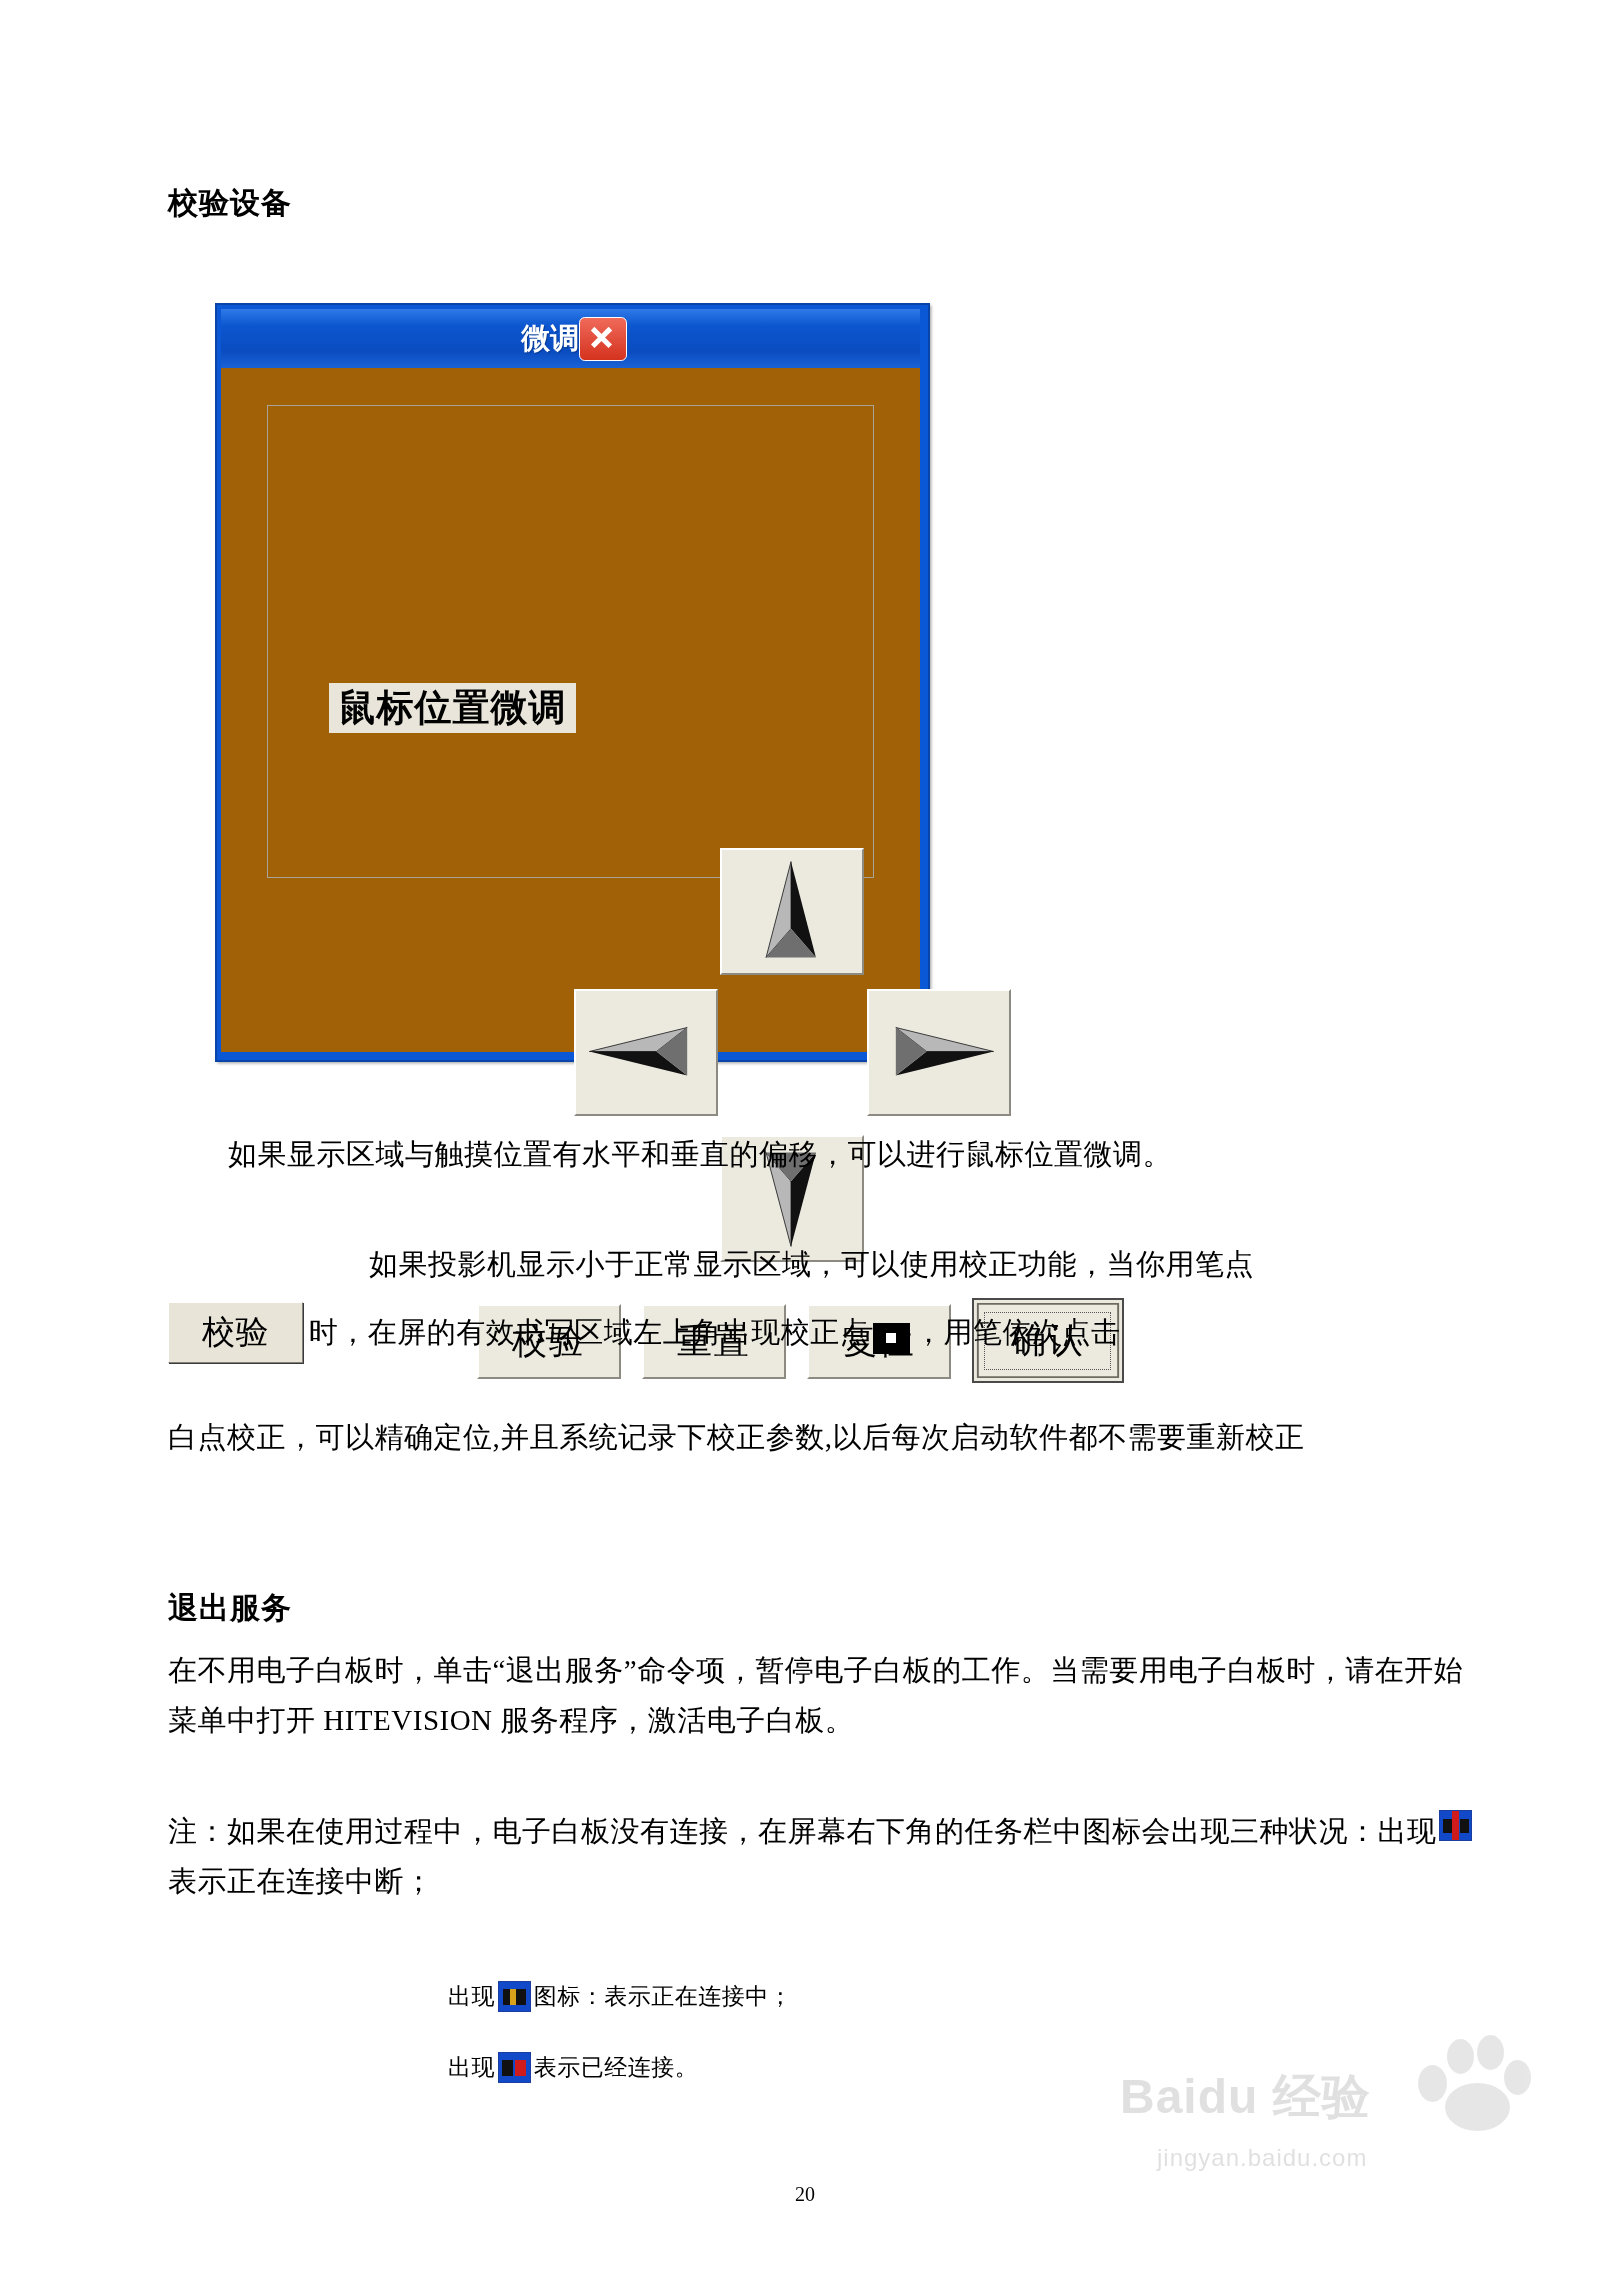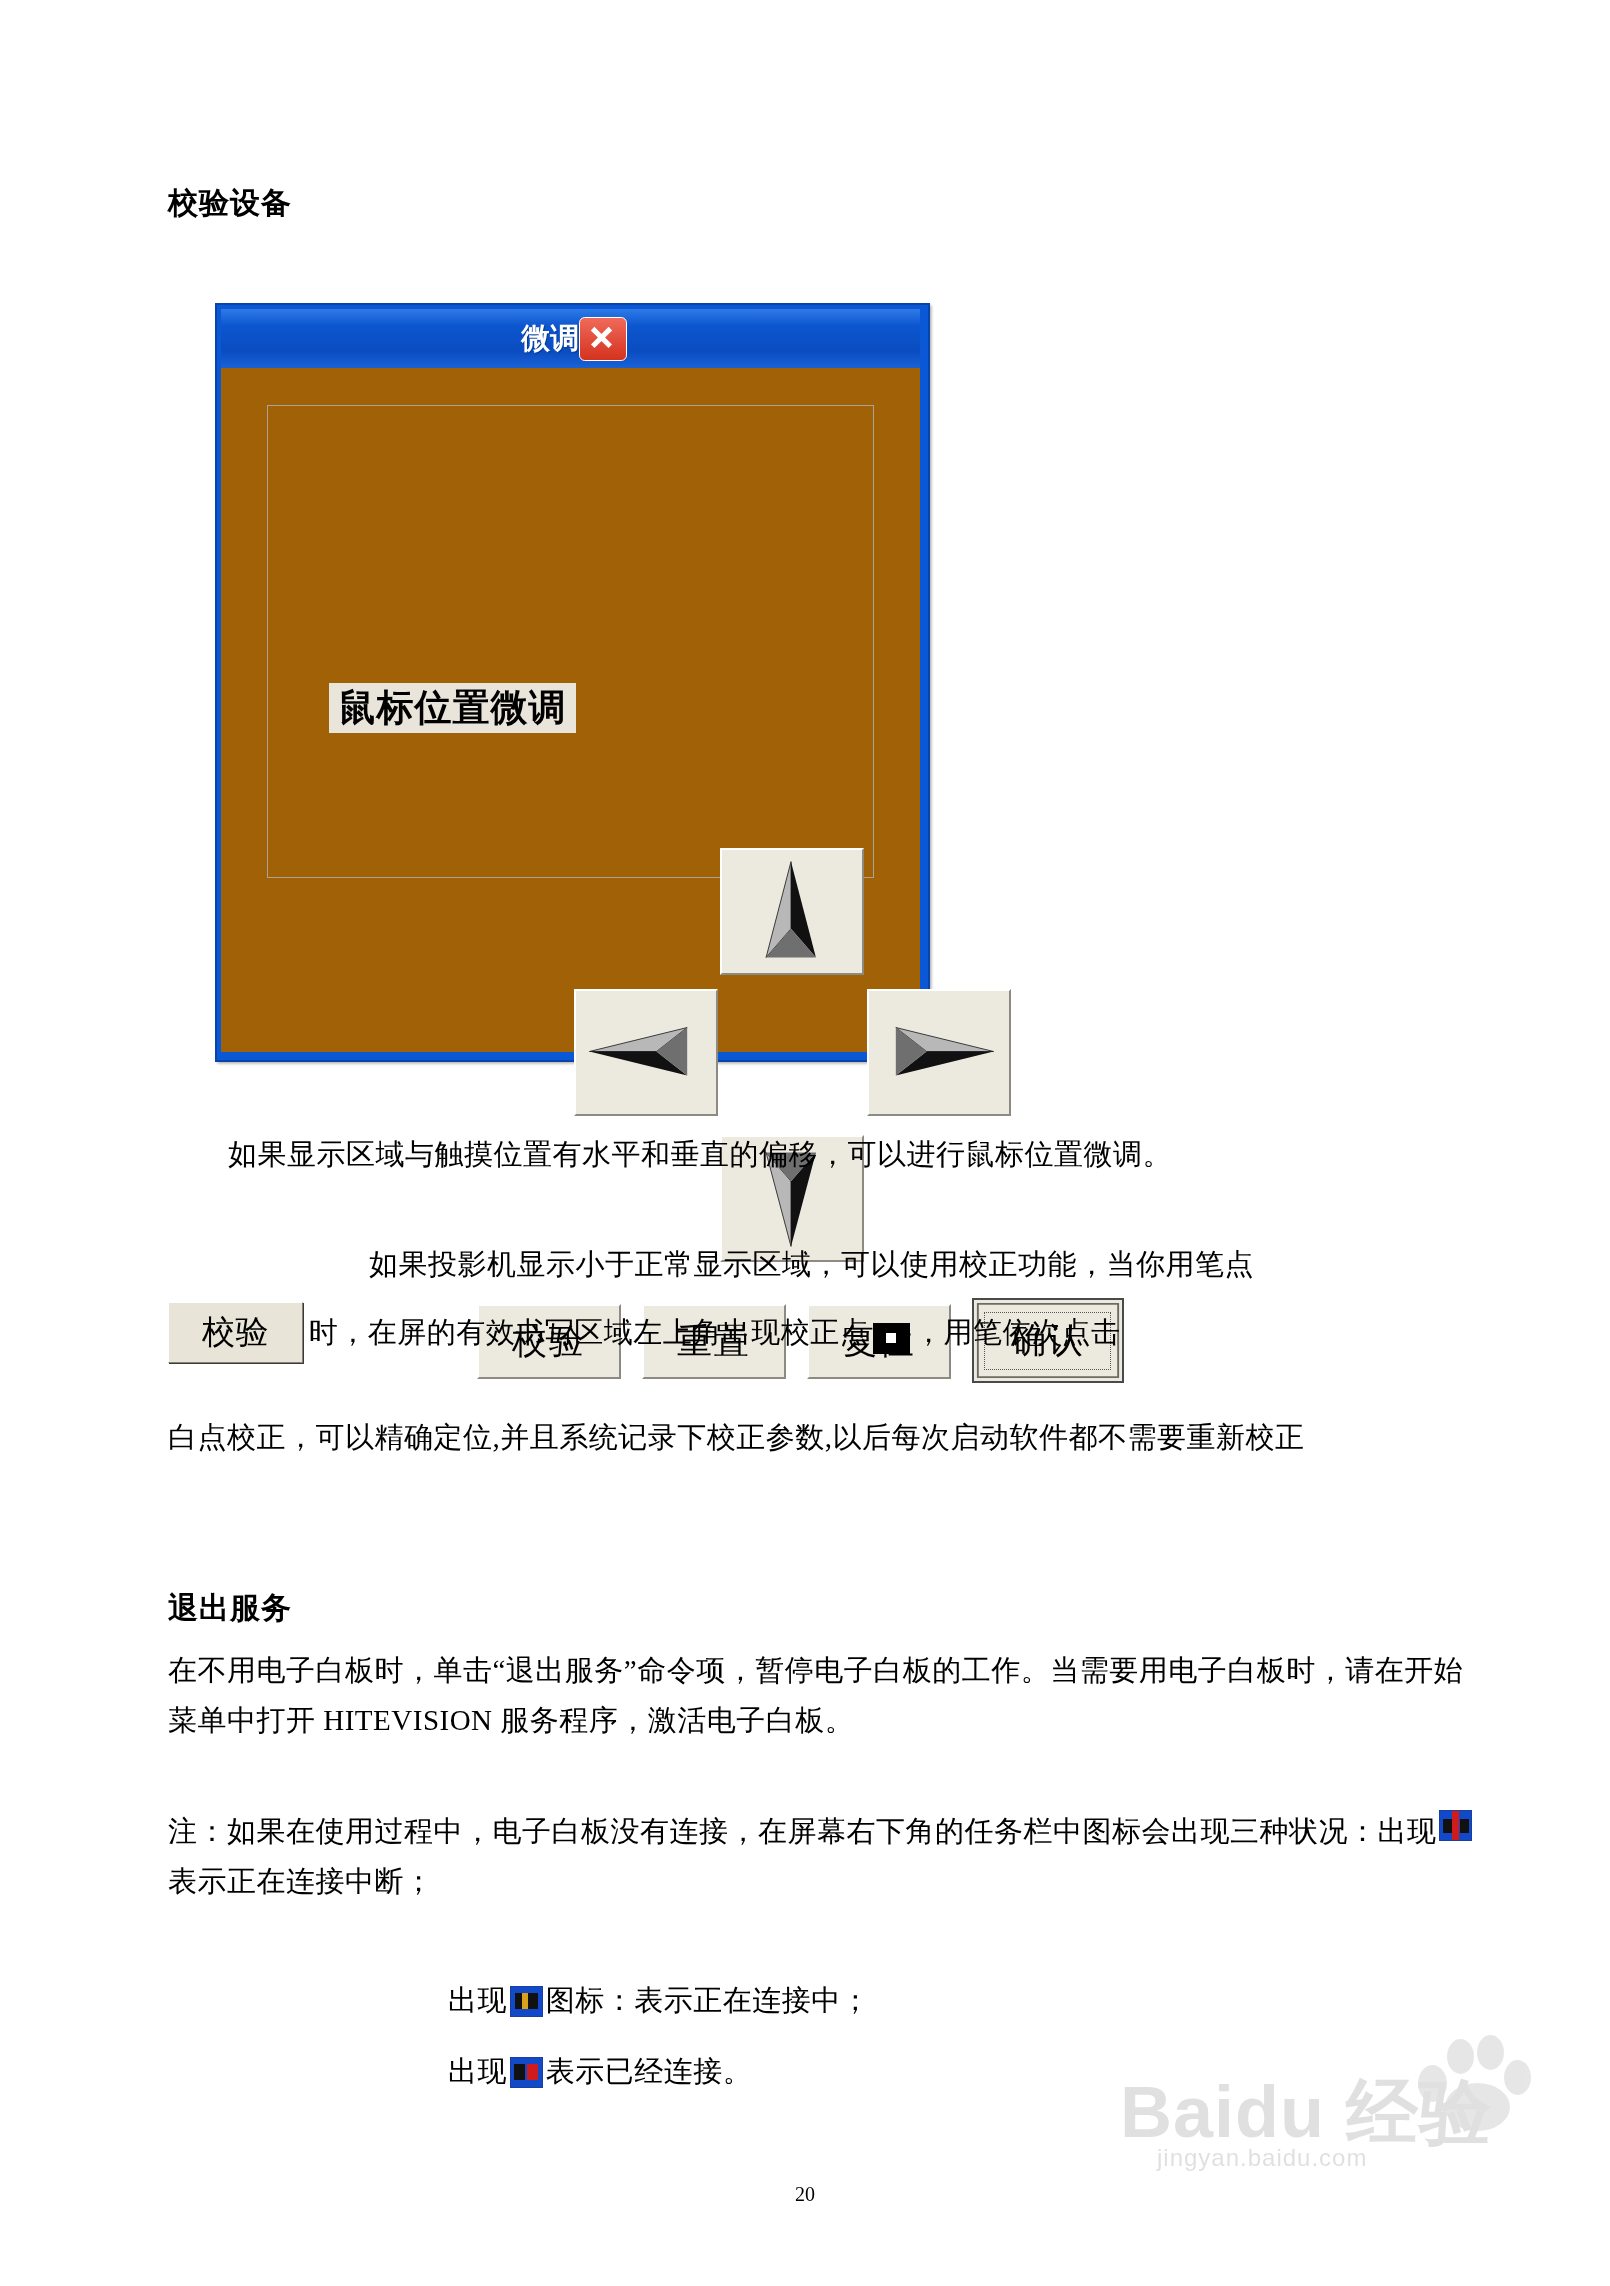--- a/index.html
+++ b/index.html
@@ -87,21 +87,21 @@
     background: #ffffff;
   }
 
   #para-proj-2 { left: 168px; top: 1412px; width: 1307px; }
 
   
   .tray-line {
     position: absolute;
     display: flex;
     align-items: center;
-    font-size: 29px;
+    font-size: 23px;
     letter-spacing: 0.5px;
   }
   #tray-line-2 { left: 448px; top: 1981px; }
   #tray-line-3 { left: 448px; top: 2052px; }
 
   .tray-icon {
     display: inline-block;
     width: 33px;
     height: 31px;
     margin: 0 2.9px;
@@ -303,21 +303,21 @@
     top: 2027px;
     width: 423px;
     height: 163px;
     opacity: 0.30;
     pointer-events: none;
   }
   #wm-main {
     position: absolute;
     left: 0; top: 38px;
     font-family: "Liberation Sans", sans-serif;
-    font-size: 72px;
+    font-size: 48px;
     font-weight: bold;
     color: #9a9a9a;
     letter-spacing: 1px;
     white-space: nowrap;
   }
   #wm-sub {
     position: absolute;
     left: 37px; top: 117px;
     font-family: "Liberation Sans", sans-serif;
     font-size: 24px;

